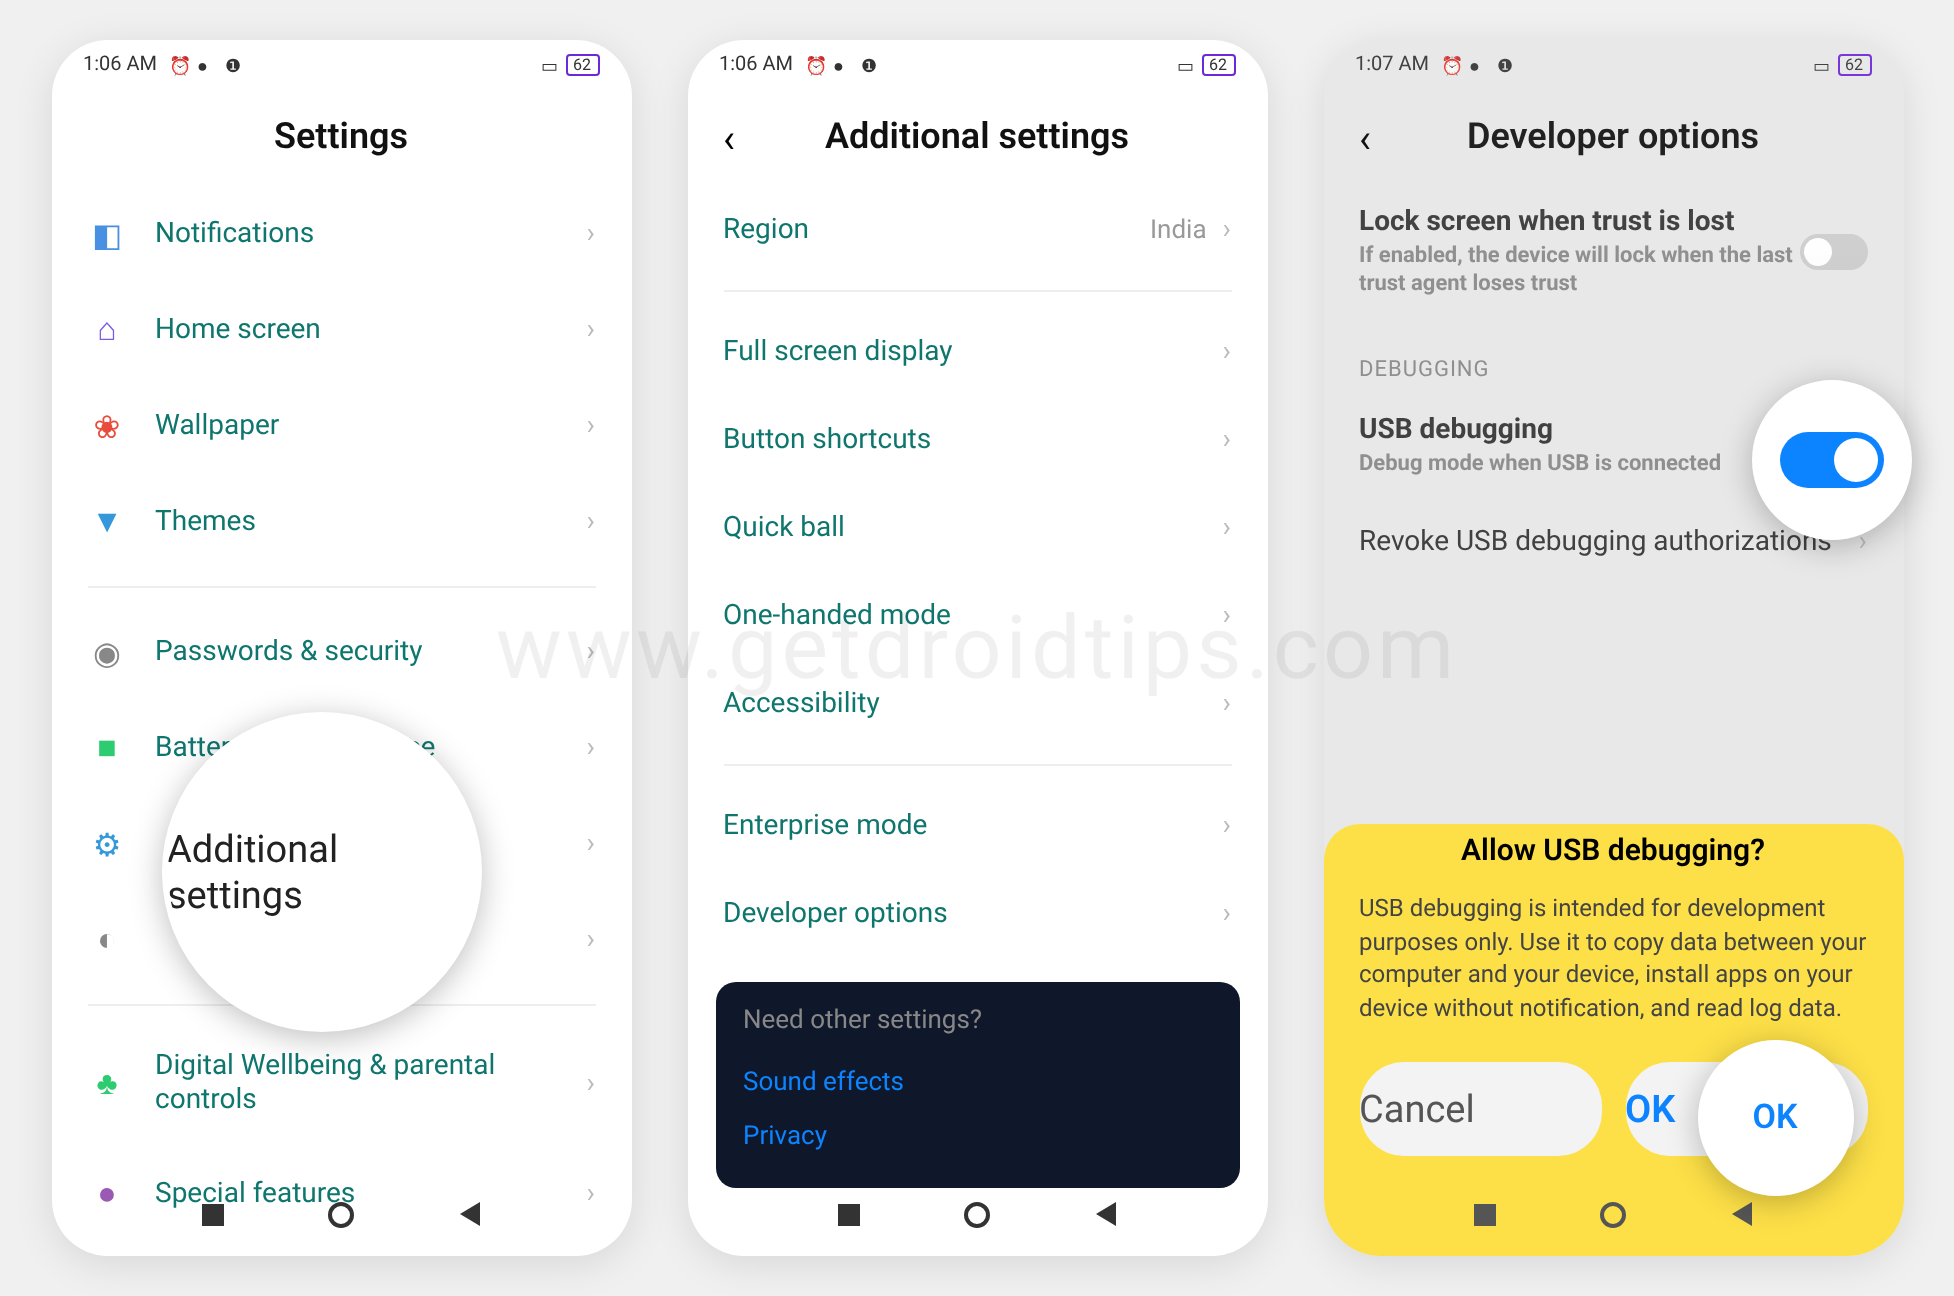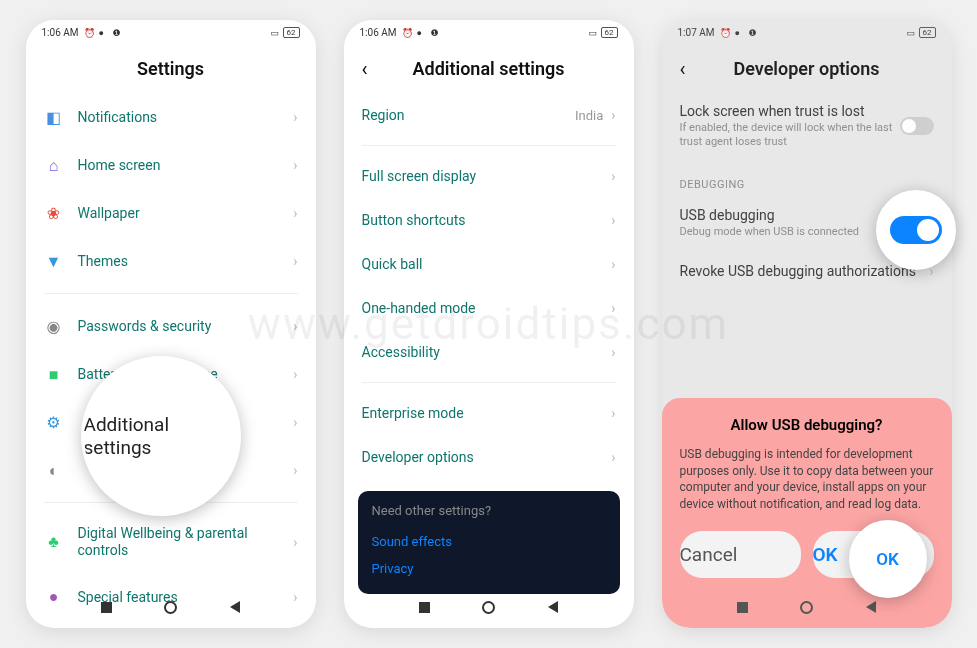--- a/index.html
+++ b/index.html
@@ -31,28 +31,28 @@
 .nav-tri { width: 0; height: 0; border-top: 6px solid transparent; border-bottom: 6px solid transparent; border-right: 10px solid #333; }
 
 .footer-box { margin: 12px 14px; background: #0f172a; border-radius: 10px; padding: 12px 14px; }
 .footer-box .q { font-size: 13px; color: #888; margin-bottom: 10px; }
 .footer-box .link { font-size: 13px; color: #0d84ff; padding: 6px 0; cursor: pointer; }
 
 .overlay-phone { background: #e8e8e8; }
 .overlay-phone .status-bar, .overlay-phone .header, .overlay-phone .list { opacity: 0.92; }
 .overlay-phone .row .label { color: #333; }
 .section-label { font-size: 11px; color: #888; padding: 18px 0 6px; letter-spacing: 0.5px; }
-.multi-row { padding: 10px 0; }
+.multi-row { padding: 10px 0; font-weight: bold; }
 .multi-row .ml { font-size: 14px; color: #333; }
 .multi-row .ms { font-size: 11px; color: #888; margin-top: 2px; line-height: 1.3; }
 .toggle { width: 34px; height: 18px; background: #ccc; border-radius: 10px; position: relative; flex-shrink: 0; }
 .toggle::after { content: ""; position: absolute; width: 14px; height: 14px; background: #fff; border-radius: 50%; top: 2px; right: 2px; }
 .toggle.off::after { left: 2px; right: auto; }
 
-.modal-sheet { position: absolute; bottom: 0; left: 0; right: 0; background: #fca5a5; border-radius: 18px 18px 28px 28px; padding: 18px 18px 50px; }
+.modal-sheet { position: absolute; bottom: 0; left: 0; right: 0; background: #fde047; border-radius: 18px 18px 28px 28px; padding: 4px 18px 50px; }
 .modal-sheet .mtitle { text-align: center; font-size: 15px; font-weight: 600; margin-bottom: 12px; }
 .modal-sheet .mbody { font-size: 12px; color: #444; line-height: 1.4; margin-bottom: 18px; }
 .modal-btns { display: flex; gap: 12px; }
 .modal-btn { flex: 1; padding: 12px 0; background: #f3f3f3; border-radius: 22px; font-size: 19px; cursor: pointer; }
 .modal-btn.primary { color: #0d84ff; font-weight: 600; }
 .modal-btn.secondary { color: #555; }
 
 .magnifier { position: absolute; border-radius: 50%; background: #fff; box-shadow: 0 3px 16px rgba(0,0,0,0.25); display: flex; align-items: center; justify-content: center; border: 3px solid #fff; z-index: 10; overflow: hidden; }
 .mag1 { width: 160px; height: 160px; left: 75px; top: 356px; font-size: 19px; color: #222; }
 .mag2 { width: 80px; height: 80px; left: 870px; top: 190px; background: #fff; }

